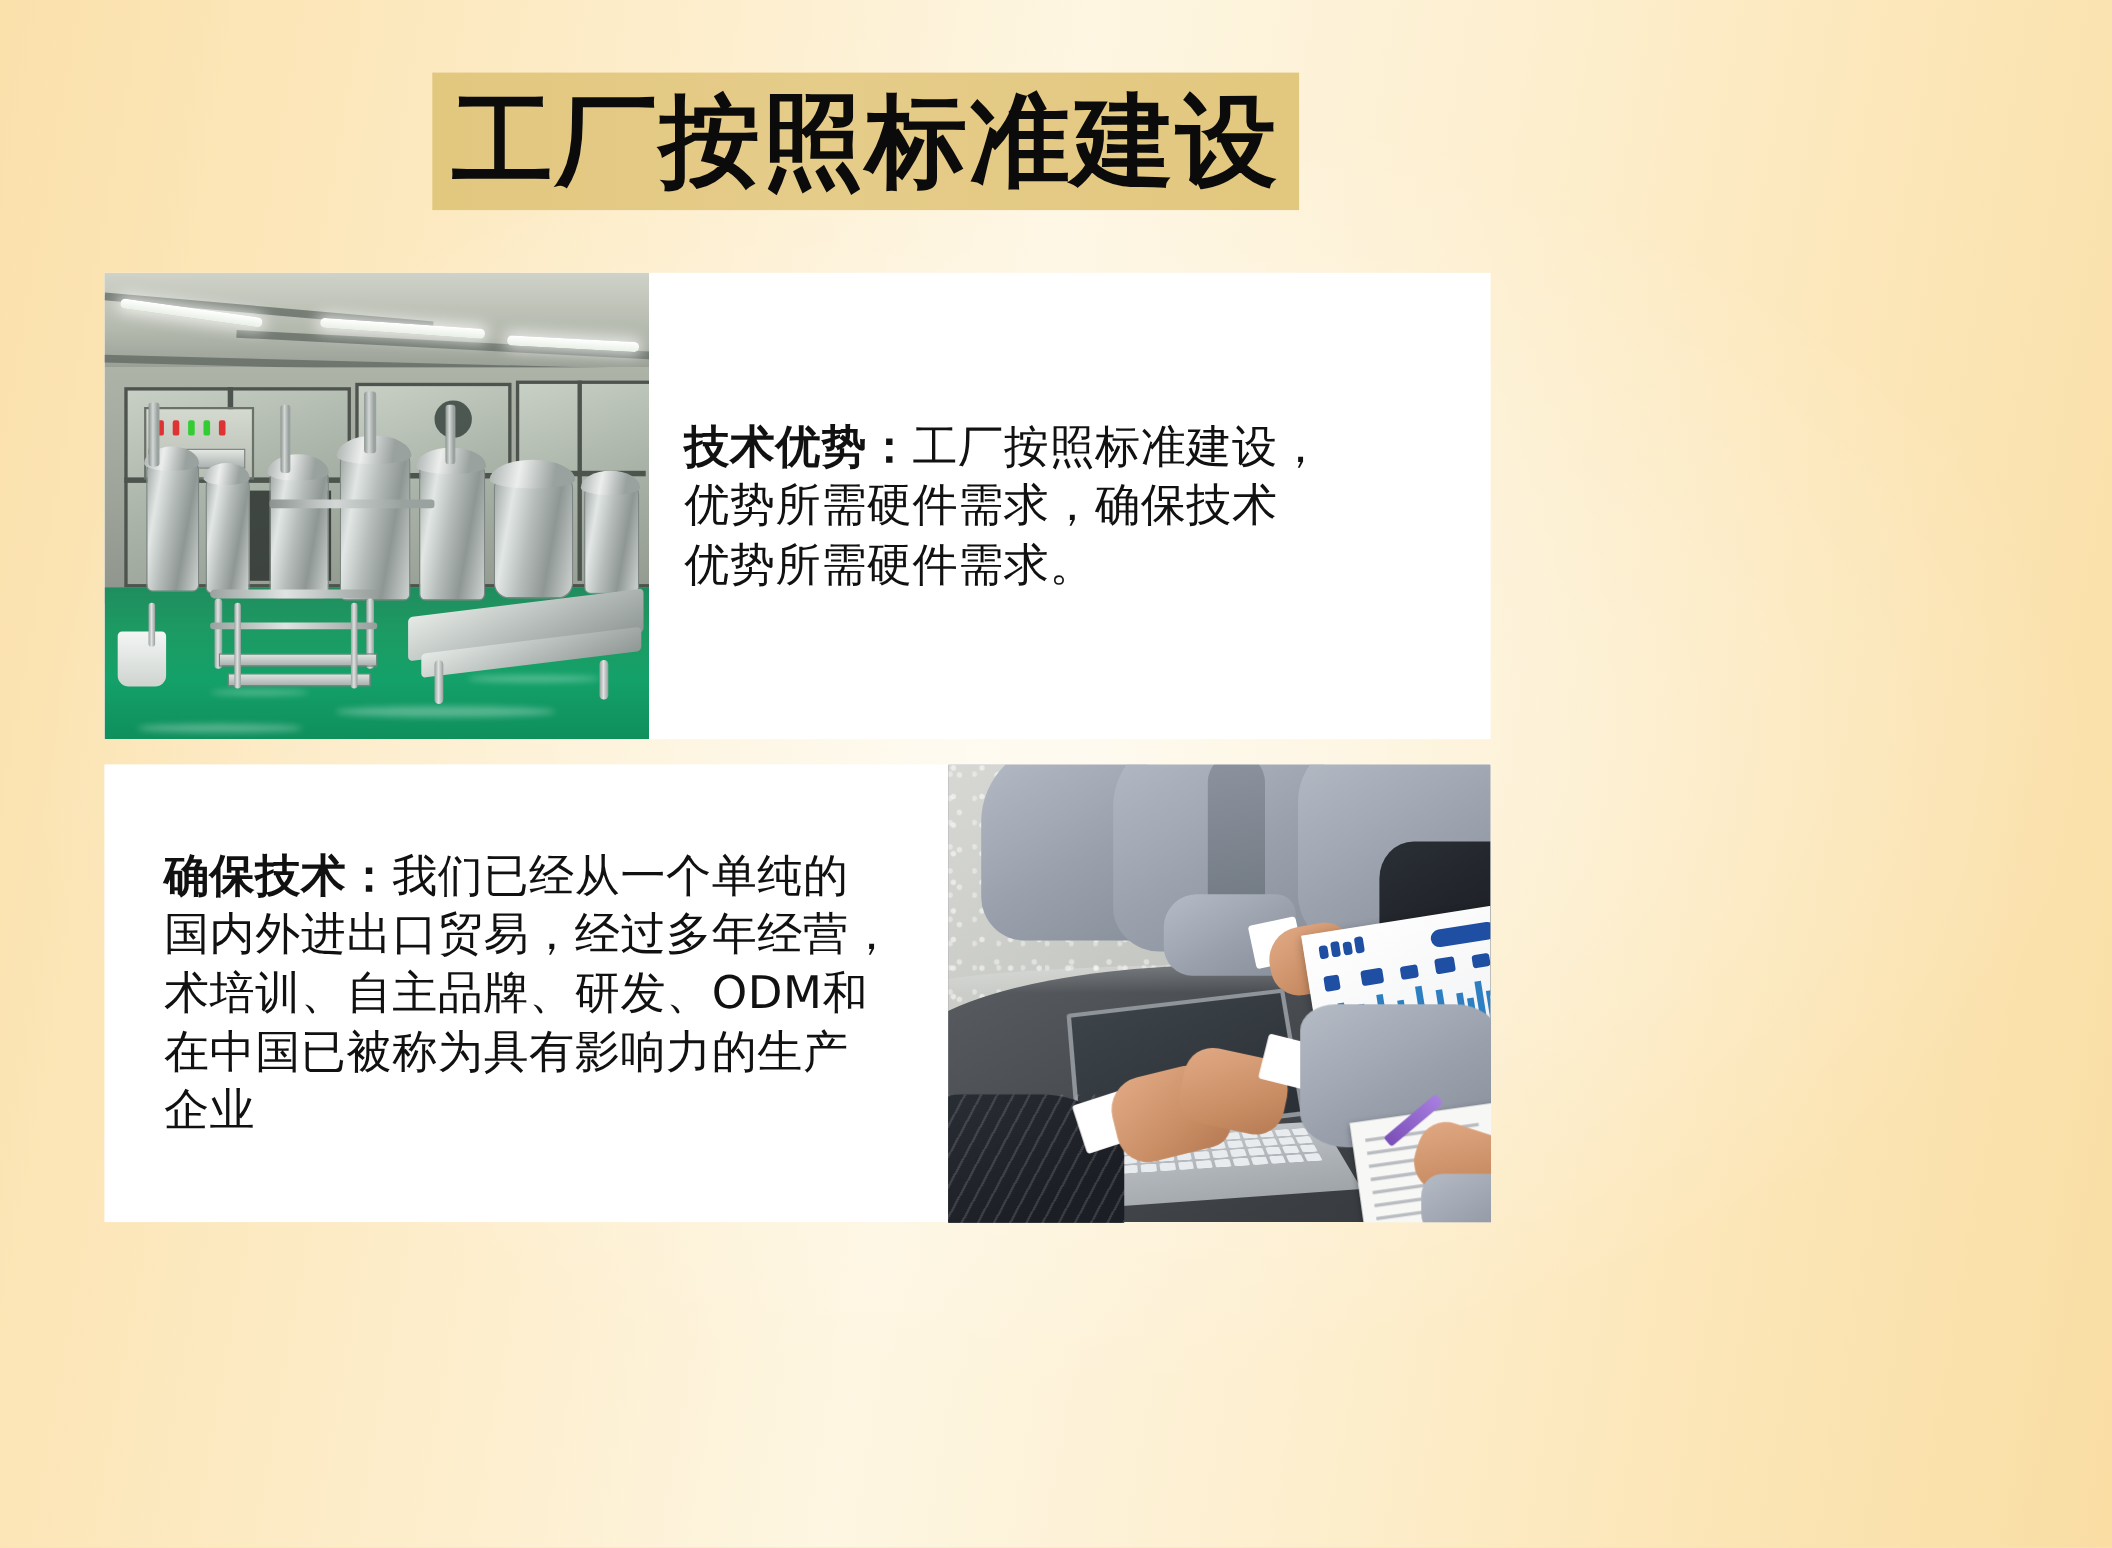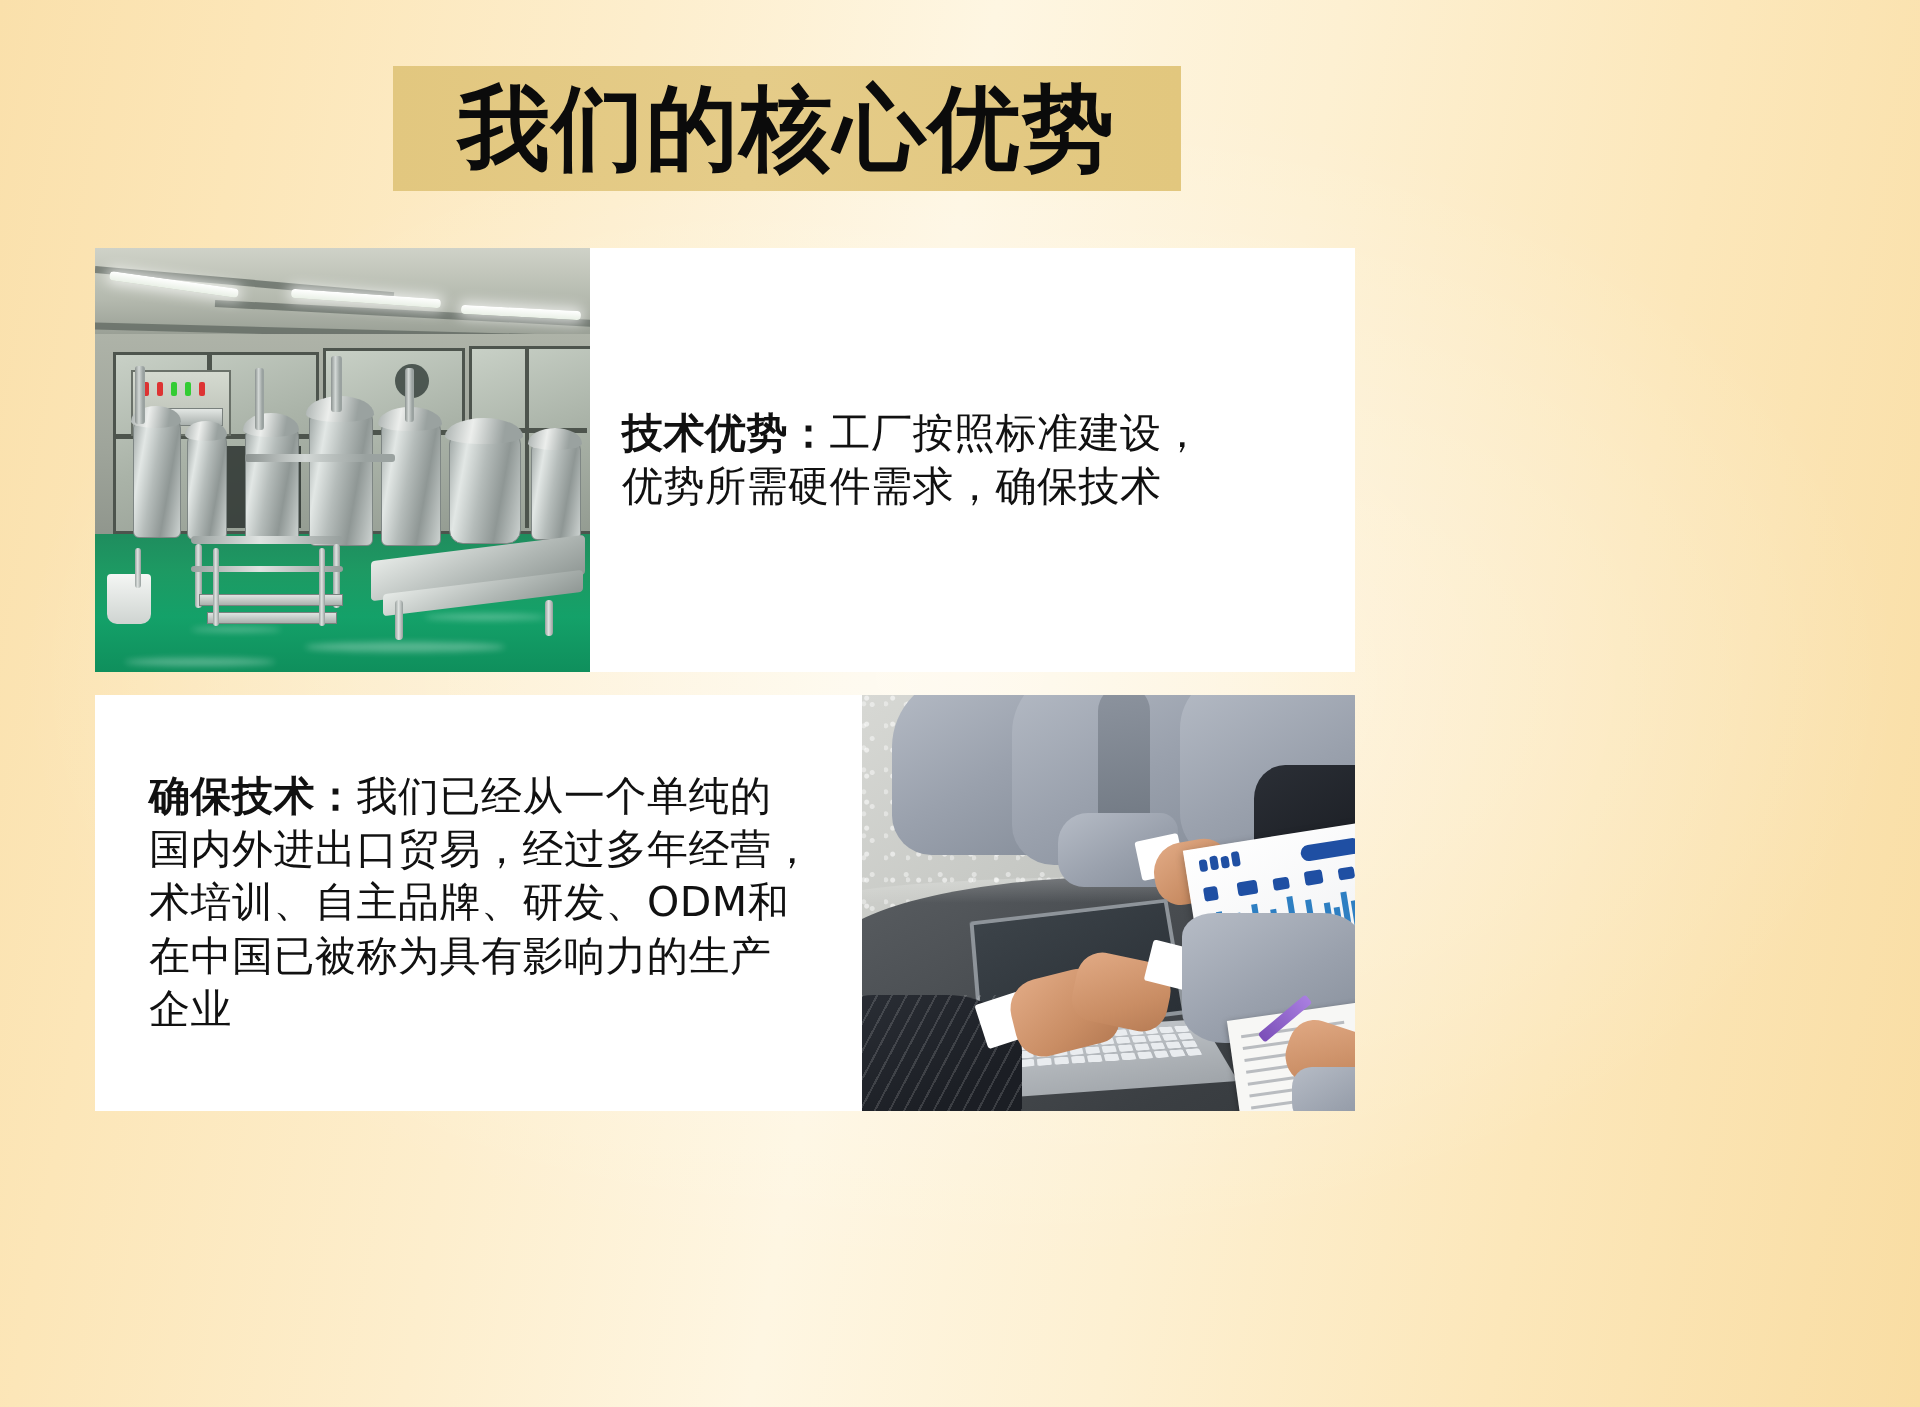--- a/index.html
+++ b/index.html
@@ -124,21 +124,21 @@
   .m-clipline{position:absolute;height:3px;background:#b9bcc0;}
   .m-cuff{position:absolute;background:#ffffff;border-radius:3px;}
 </style>
 </head>
 <body>
 
 <div id="bg-wash"></div>
 <div id="bg-wash2"></div>
 
 <div id="title-banner">
-  <div id="title-text">我们的核心优势</div>
+  <div id="title-text">工厂按照标准建设</div>
 </div>
 
 <div class="card" id="card-tech">
 
   <div class="photo" id="photo-factory">
     <div class="f-ceiling"></div>
     <div class="f-ceilbeam" style="left:0;top:18px;width:300px;transform:rotate(5deg);"></div>
     <div class="f-ceilbeam" style="left:120px;top:52px;width:380px;transform:rotate(3deg);"></div>
     <div class="f-ceilbeam" style="left:-20px;top:74px;width:540px;transform:rotate(1.5deg);"></div>
     <div class="f-tube" style="left:14px;top:32px;width:130px;transform:rotate(8deg);"></div>
@@ -209,20 +209,21 @@
     <div class="f-rail" style="left:450px;top:352px;width:8px;height:36px;"></div>
 
     <div class="f-bucket" style="left:12px;top:326px;width:44px;height:50px;"></div>
     <div class="f-rail" style="left:40px;top:300px;width:6px;height:40px;"></div>
   </div>
 
   <div class="textpanel" id="text-tech">
     <div class="para">
       <span class="ln"><b>技术优势：</b>工厂按照标准建设，</span>
       <span class="ln">优势所需硬件需求，确保技术</span>
+      <span class="ln">优势所需硬件需求。</span>
     </div>
   </div>
 </div>
 
 <div class="card" id="card-qual">
 
   <div class="textpanel" id="text-qual">
     <div class="para">
       <span class="ln"><b>确保技术：</b>我们已经从一个单纯的</span>
       <span class="ln">国内外进出口贸易，经过多年经营，</span>

